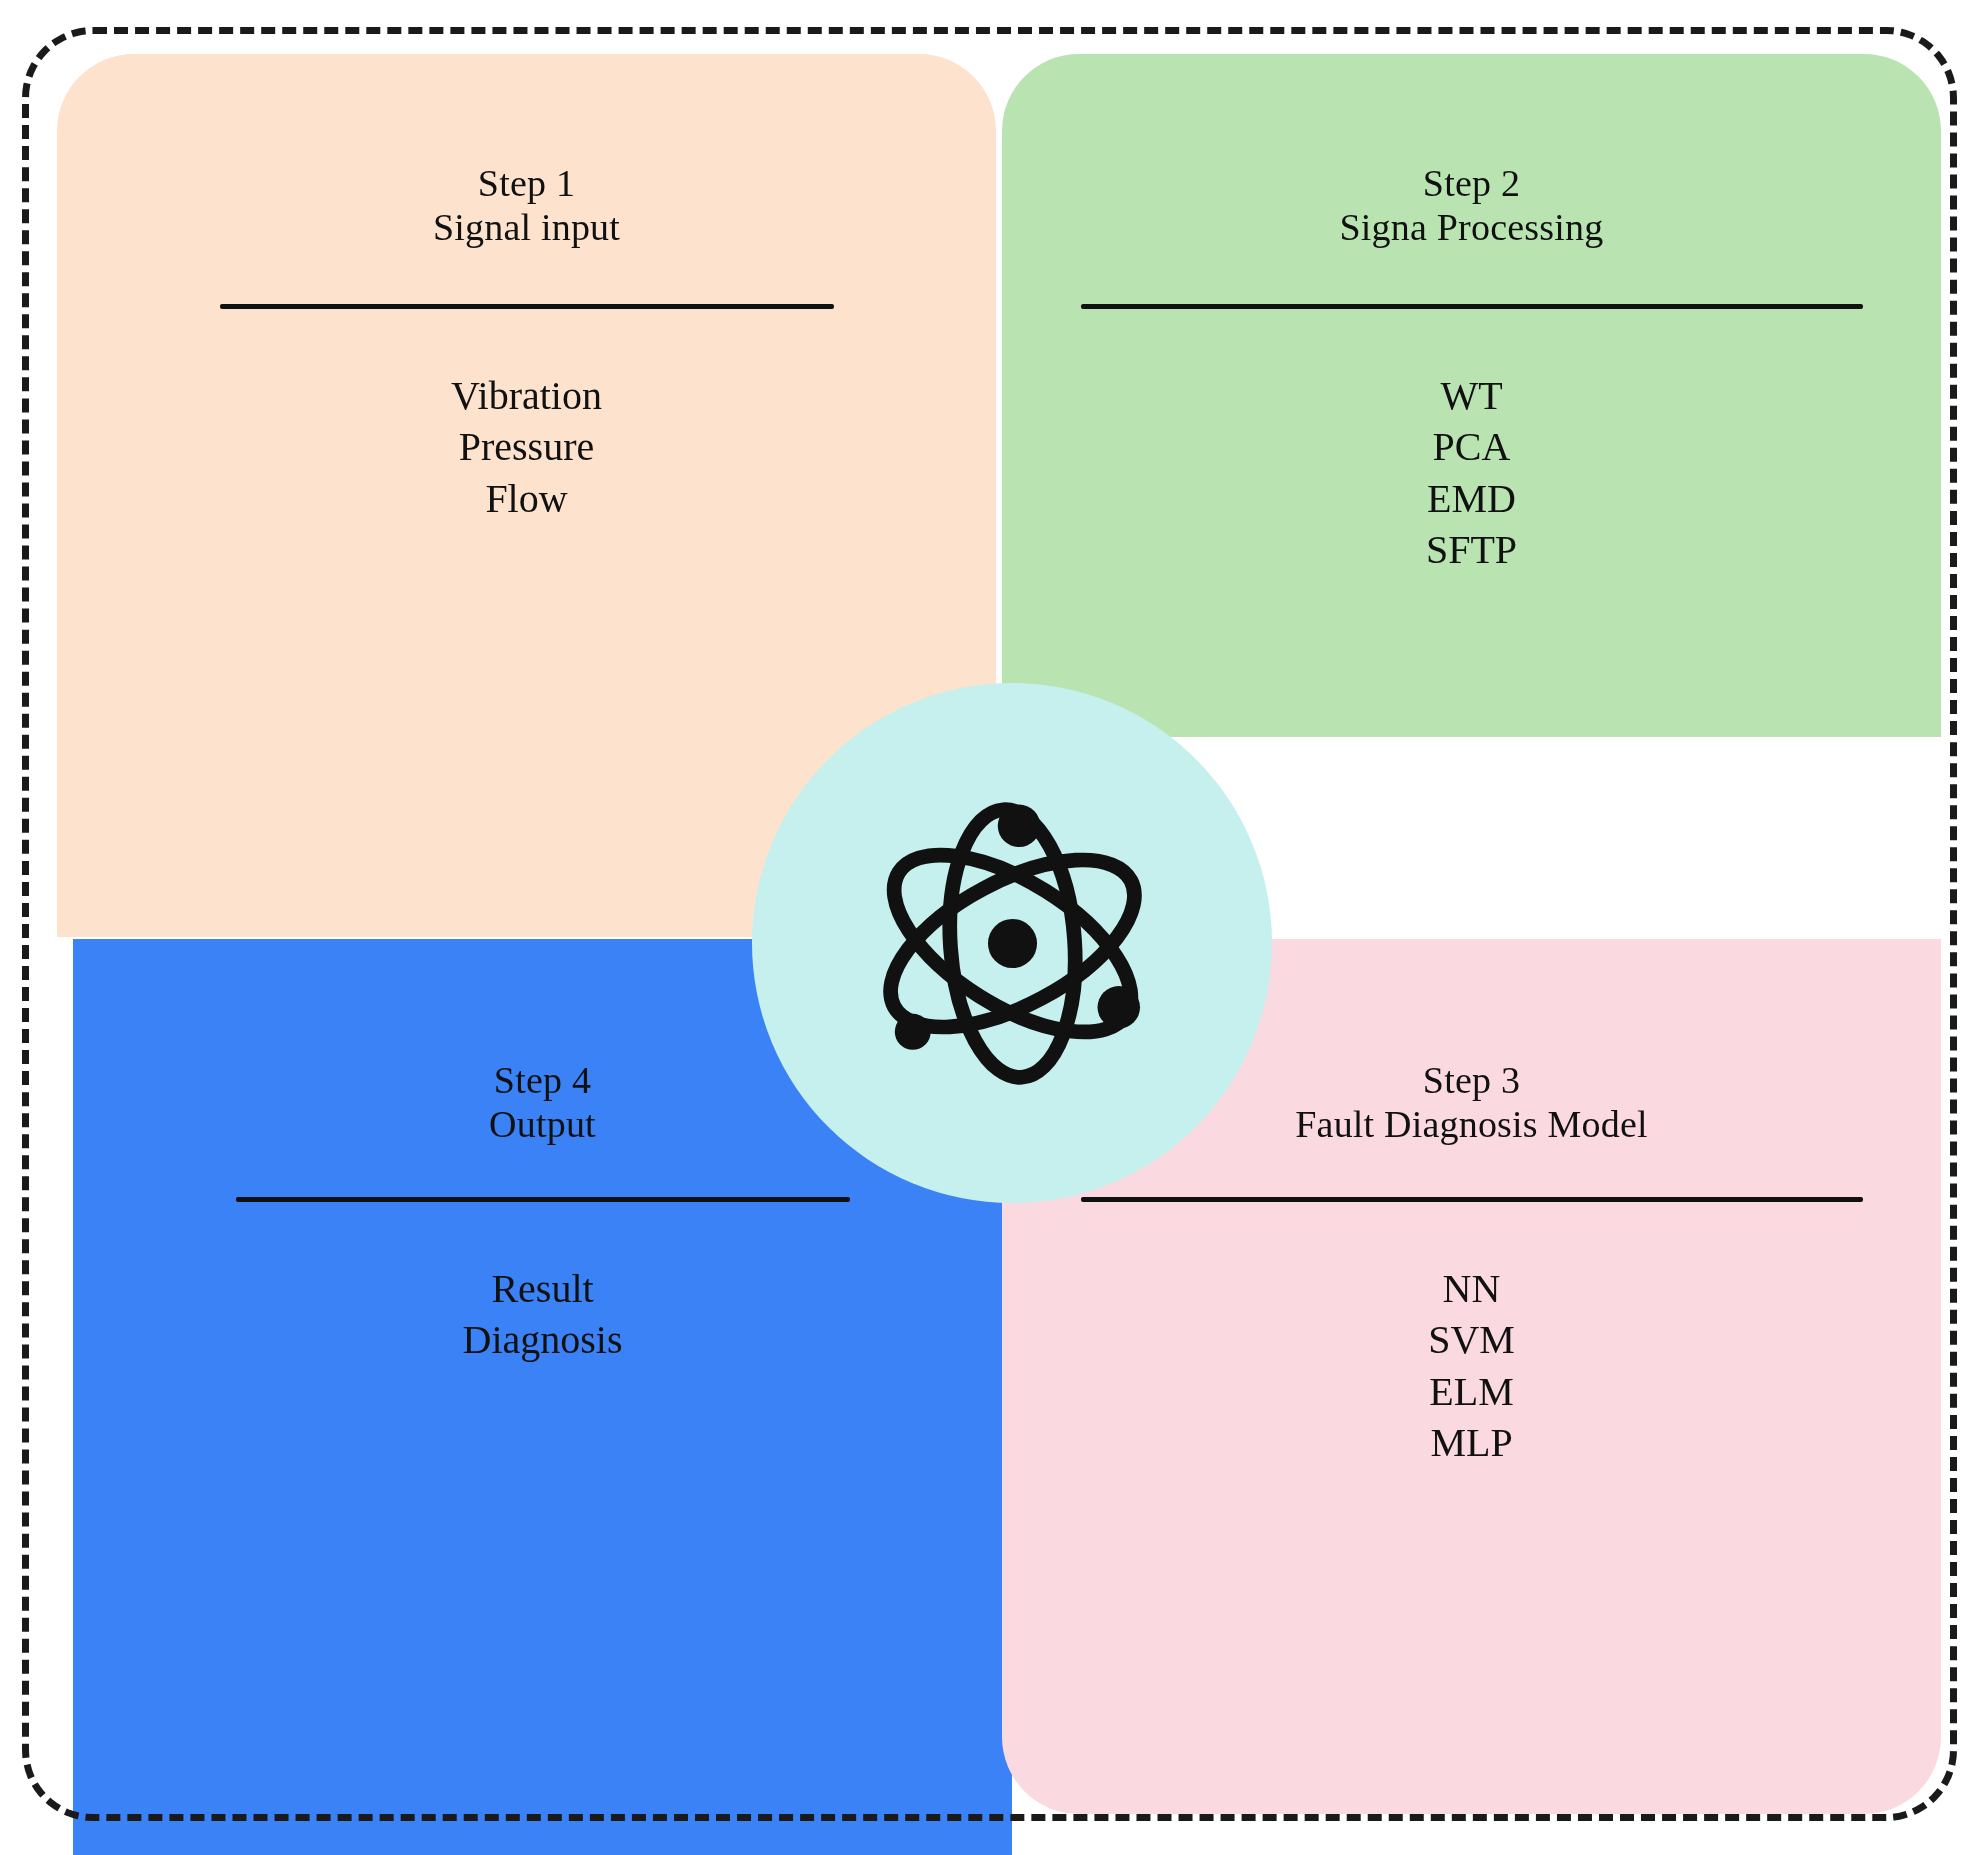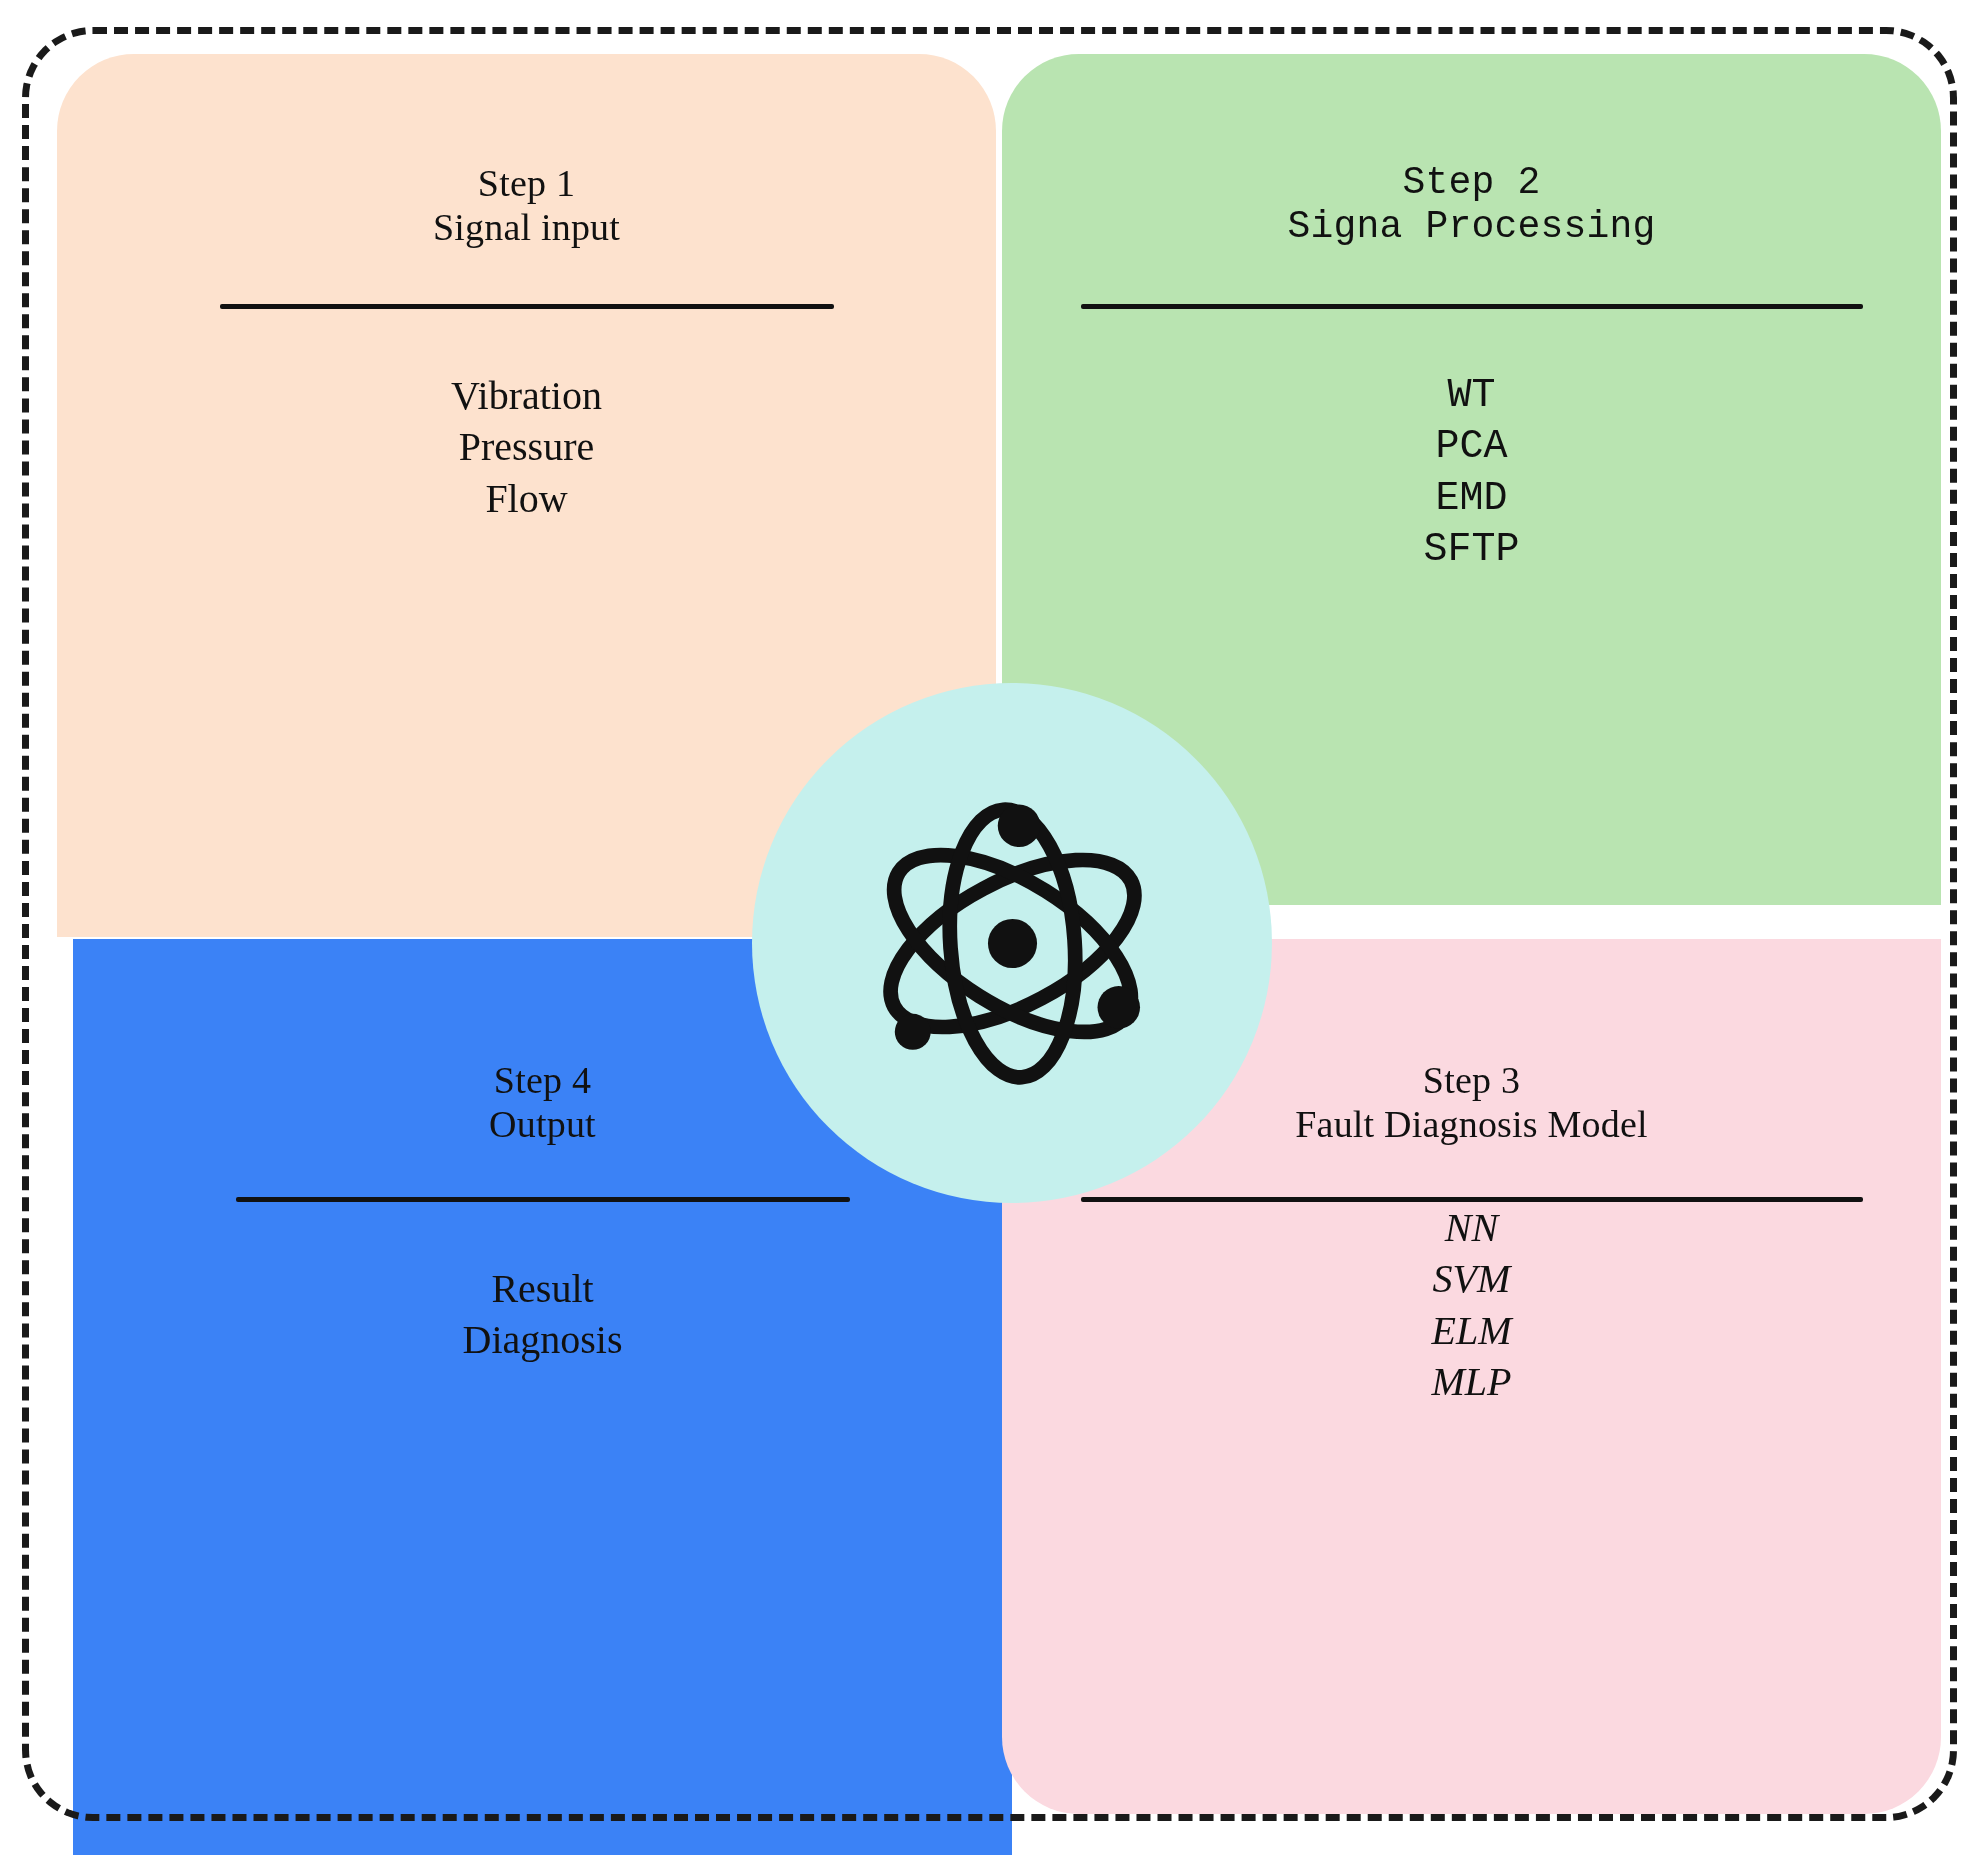--- a/index.html
+++ b/index.html
@@ -16,23 +16,23 @@
   }
 
   .quad{position:absolute;box-sizing:border-box;
         display:flex;flex-direction:column;align-items:center;}
 
   
   #quad-step1{left:57px;  top:54px;  width:939px; height:883px;
               background:#fde2ce;
               border-radius:77px 77px 0 0;}
   
-  #quad-step2{left:1002px;top:54px;  width:939px; height:851px;
+  #quad-step2{left:1002px;top:54px;  width:939px; height:683px;
               background:#b9e4b1;
-              border-radius:77px 77px 0 0;font-family:Liberation Mono, monospace;}
+              border-radius:77px 77px 0 0;}
   
   #quad-step4{left:73px;  top:939px; width:939px; height:1131px;
               background:#3b82f6;
               border-radius:0 0 77px 77px;}
   
   #quad-step3{left:1002px;top:939px; width:939px; height:875px;
               background:#fbd9e0;
               border-radius:0 0 77px 77px;}
 
   .q-head{width:100%;text-align:center;line-height:1.16;
@@ -52,21 +52,21 @@
   #quad-step2 .q-head{margin-top:107px;}
   #quad-step2 .q-rule{width:782px;margin-top:55px;}
   #quad-step2 .q-list{margin-top:61px;}
 
   #quad-step4 .q-head{margin-top:119px;}
   #quad-step4 .q-rule{width:614px;margin-top:51px;}
   #quad-step4 .q-list{margin-top:61px;}
 
   #quad-step3 .q-head{margin-top:119px;}
   #quad-step3 .q-rule{width:782px;margin-top:51px;}
-  #quad-step3 .q-list{font-style:italic;}
+  #quad-step3 .q-list{margin-top:61px;}
 
   
   #center-badge{position:absolute;left:752px;top:683px;width:520px;height:520px;
                 border-radius:50%;background:#c5f0ed;
                 display:flex;align-items:center;justify-content:center;}
   #atom-icon{width:327px;height:327px;display:block;}
 </style>
 </head>
 <body>
 

